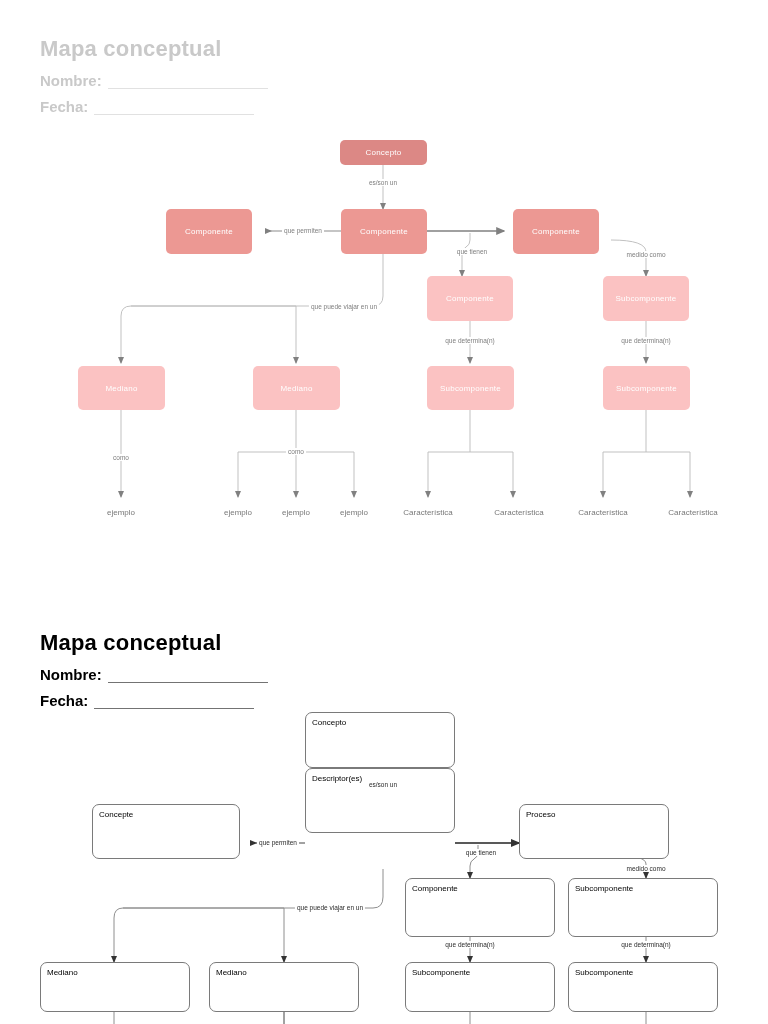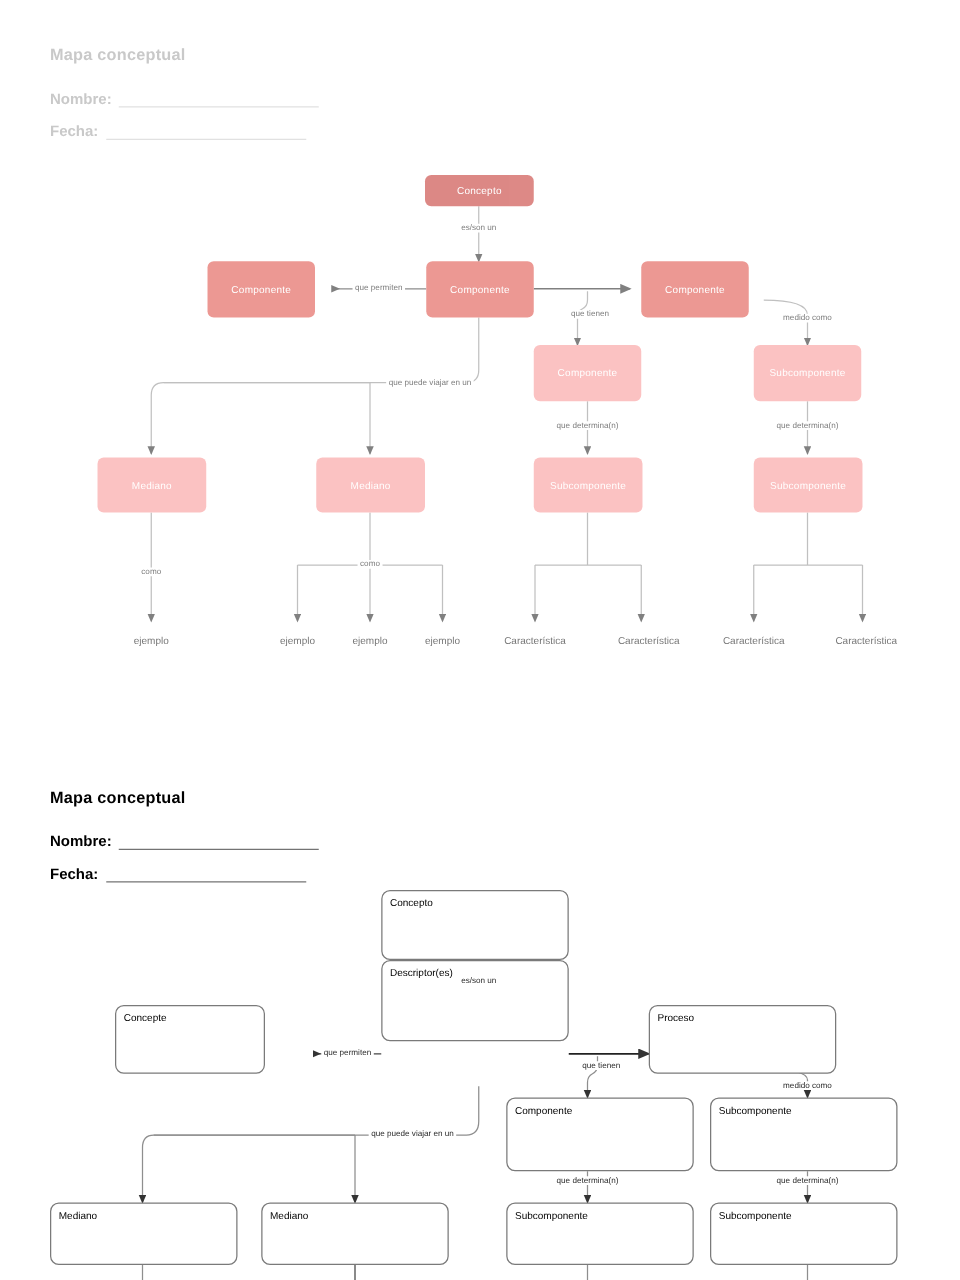--- a/index.html
+++ b/index.html
@@ -3,22 +3,22 @@
 <meta charset="utf-8">
 <style>
   html,body{margin:0;padding:0;background:#ffffff;}
   body{width:768px;height:1024px;position:relative;overflow:hidden;
        font-family:"Liberation Sans","DejaVu Sans",sans-serif;}
 
   .page{position:absolute;left:0;top:0;width:768px;height:1024px;}
 
   
   .hdr{position:absolute;left:40px;}
-  .hdr-title{font-size:13px;font-weight:bold;letter-spacing:.2px;}
-  .hdr-row{position:absolute;left:40px;font-size:12px;font-weight:bold;
+  .hdr-title{font-size:22px;font-weight:bold;letter-spacing:.2px;}
+  .hdr-row{position:absolute;left:40px;font-size:15px;font-weight:bold;
            display:flex;align-items:flex-end;gap:6px;}
   .hdr-row .rule{display:inline-block;width:160px;border-bottom:1px solid currentColor;
                  height:9px;opacity:.55;}
 
   .faded{color:#c9c9c9;}
   .solid{color:#000000;}
 
   
   .diagram{position:absolute;left:0;top:0;width:768px;height:100%;}
   .node{position:absolute;box-sizing:border-box;display:flex;}
@@ -215,21 +215,21 @@
     </svg>
 
     <div class="node n-out" style="left:305px;top:712px;width:150px;height:56px;">
       <span>Concepto</span>
       </div>
 
     <div class="node n-out" style="left:305px;top:768px;width:150px;height:65px;">
       <span>Descriptor(es)</span>
       </div>
 
-    <div class="node n-out" style="left:92px;top:804px;width:120px;height:55px;">
+    <div class="node n-out" style="left:92px;top:804px;width:148px;height:55px;">
       <span>Concepte</span>
       </div>
 
     <div class="node n-out" style="left:519px;top:804px;width:150px;height:55px;">
       <span>Proceso</span>
       </div>
 
     <div class="node n-out" style="left:405px;top:878px;width:150px;height:59px;">
       <span>Componente</span>
       </div>

